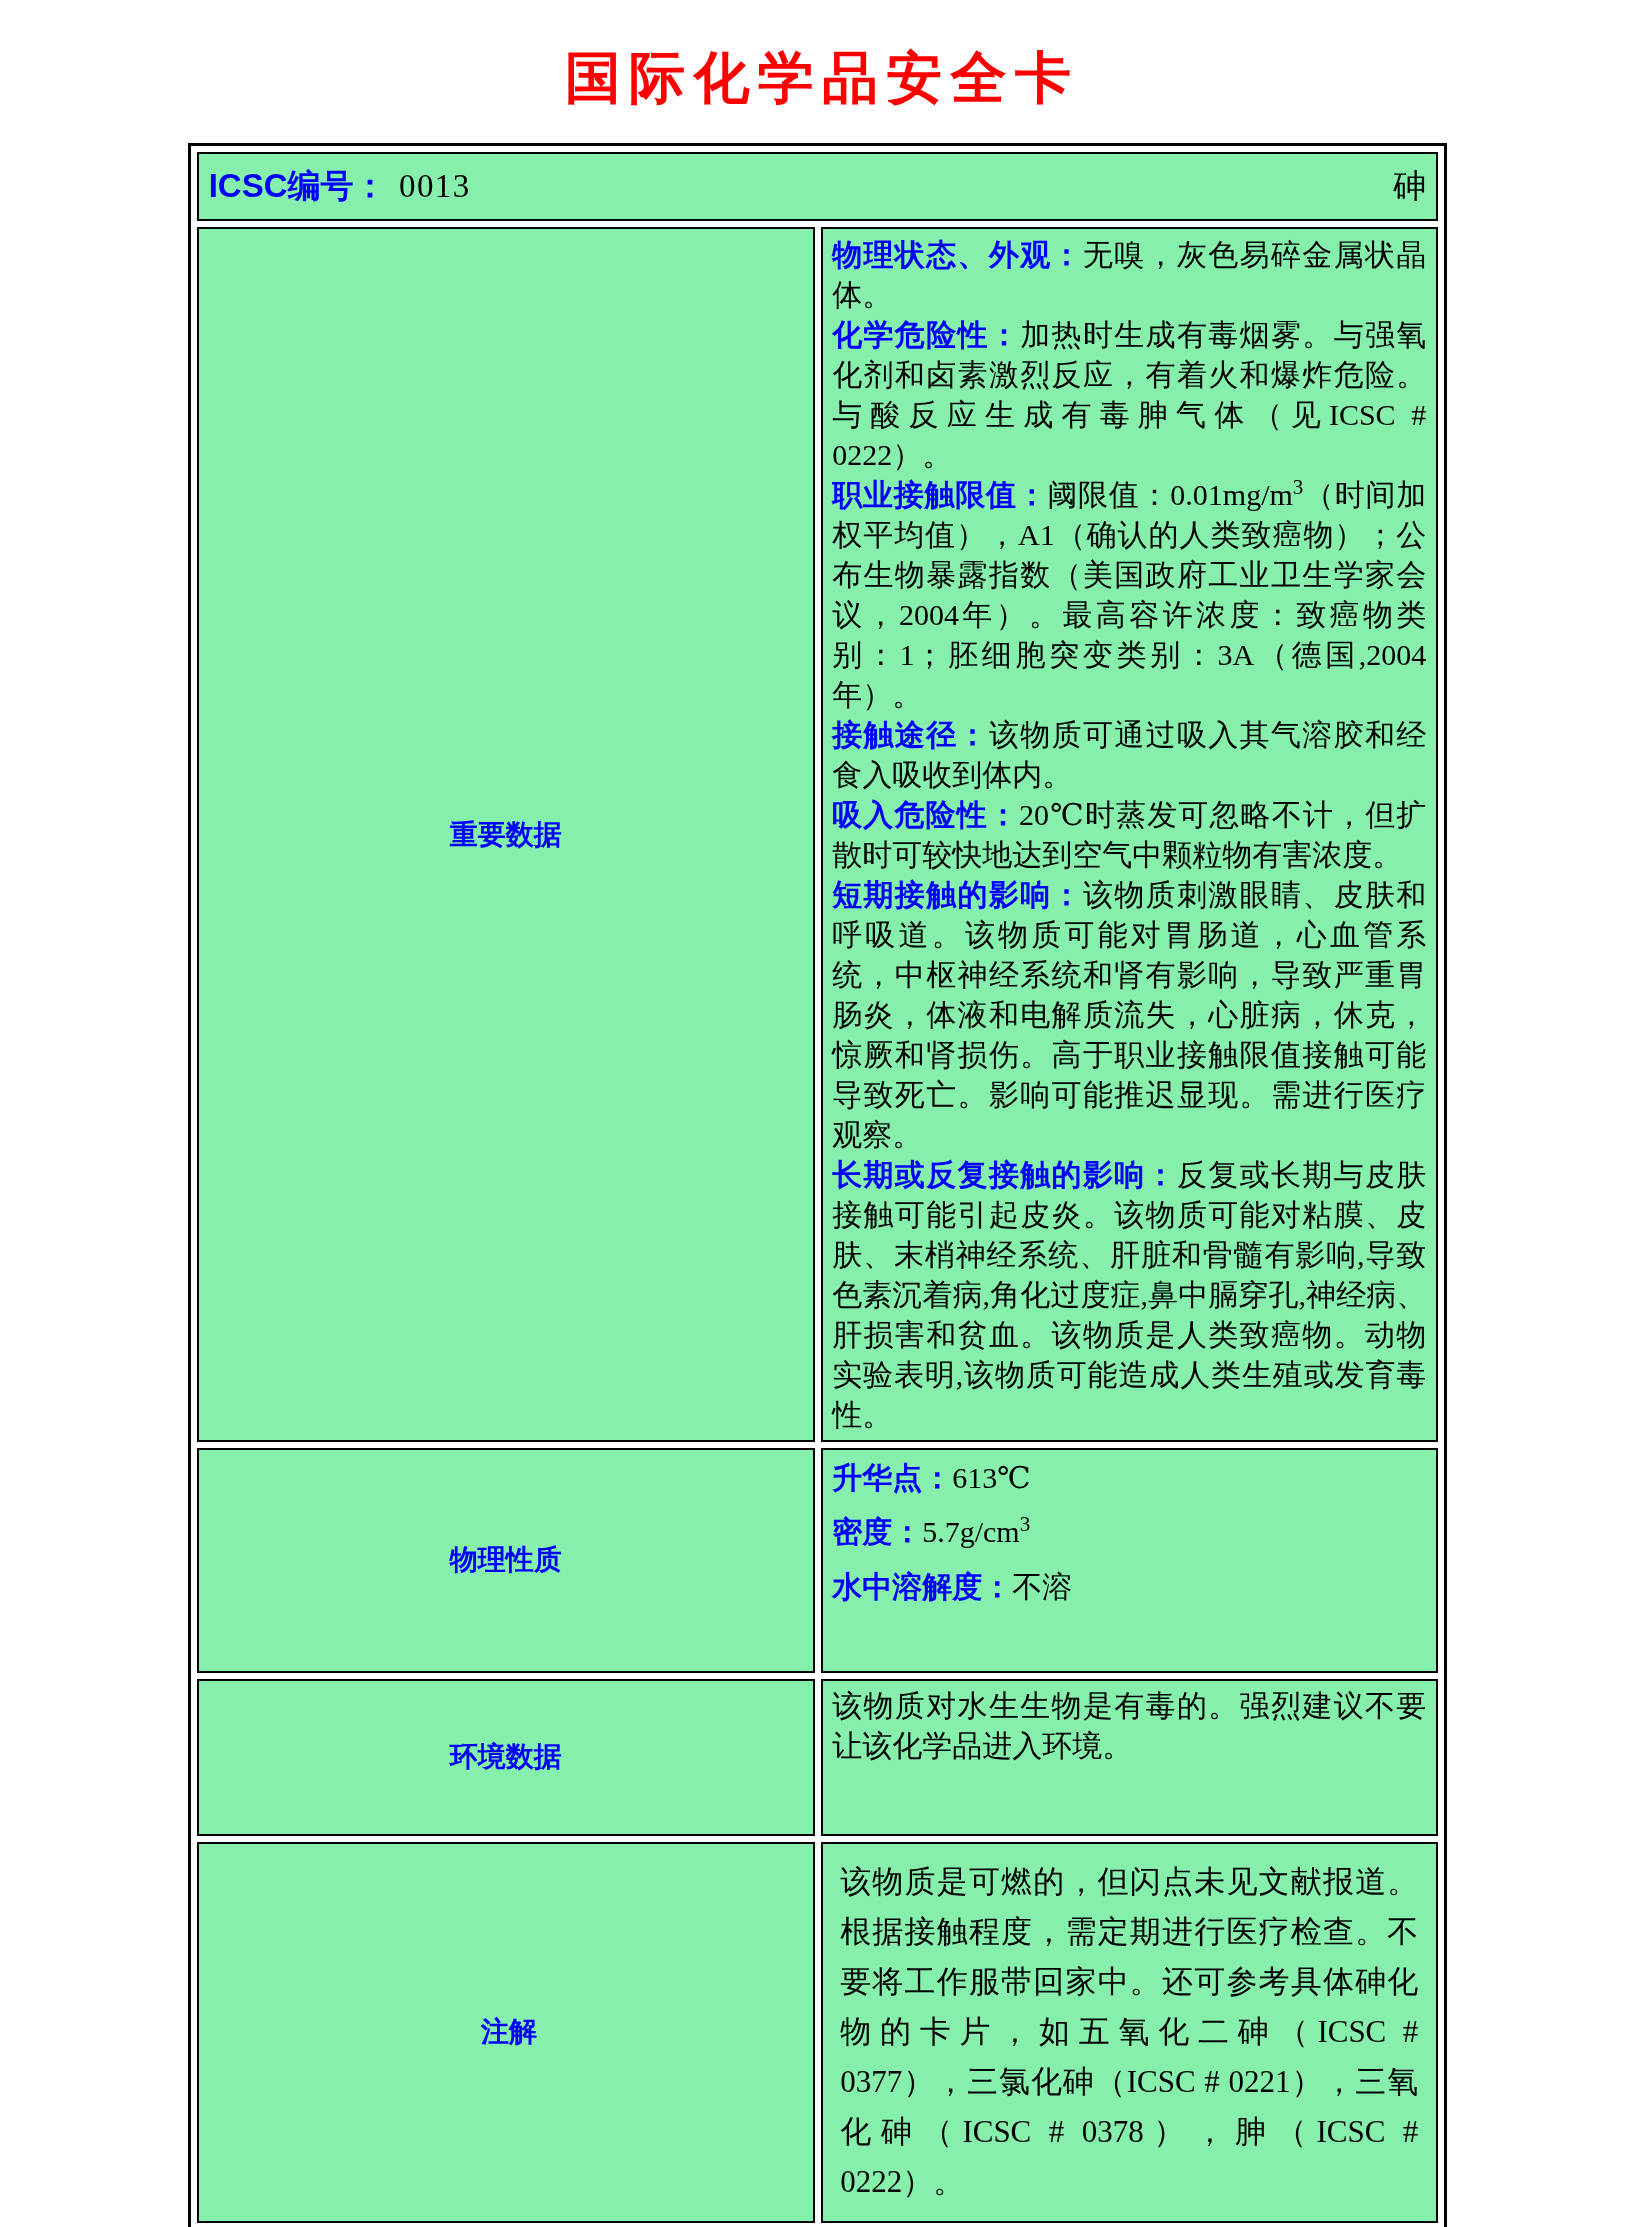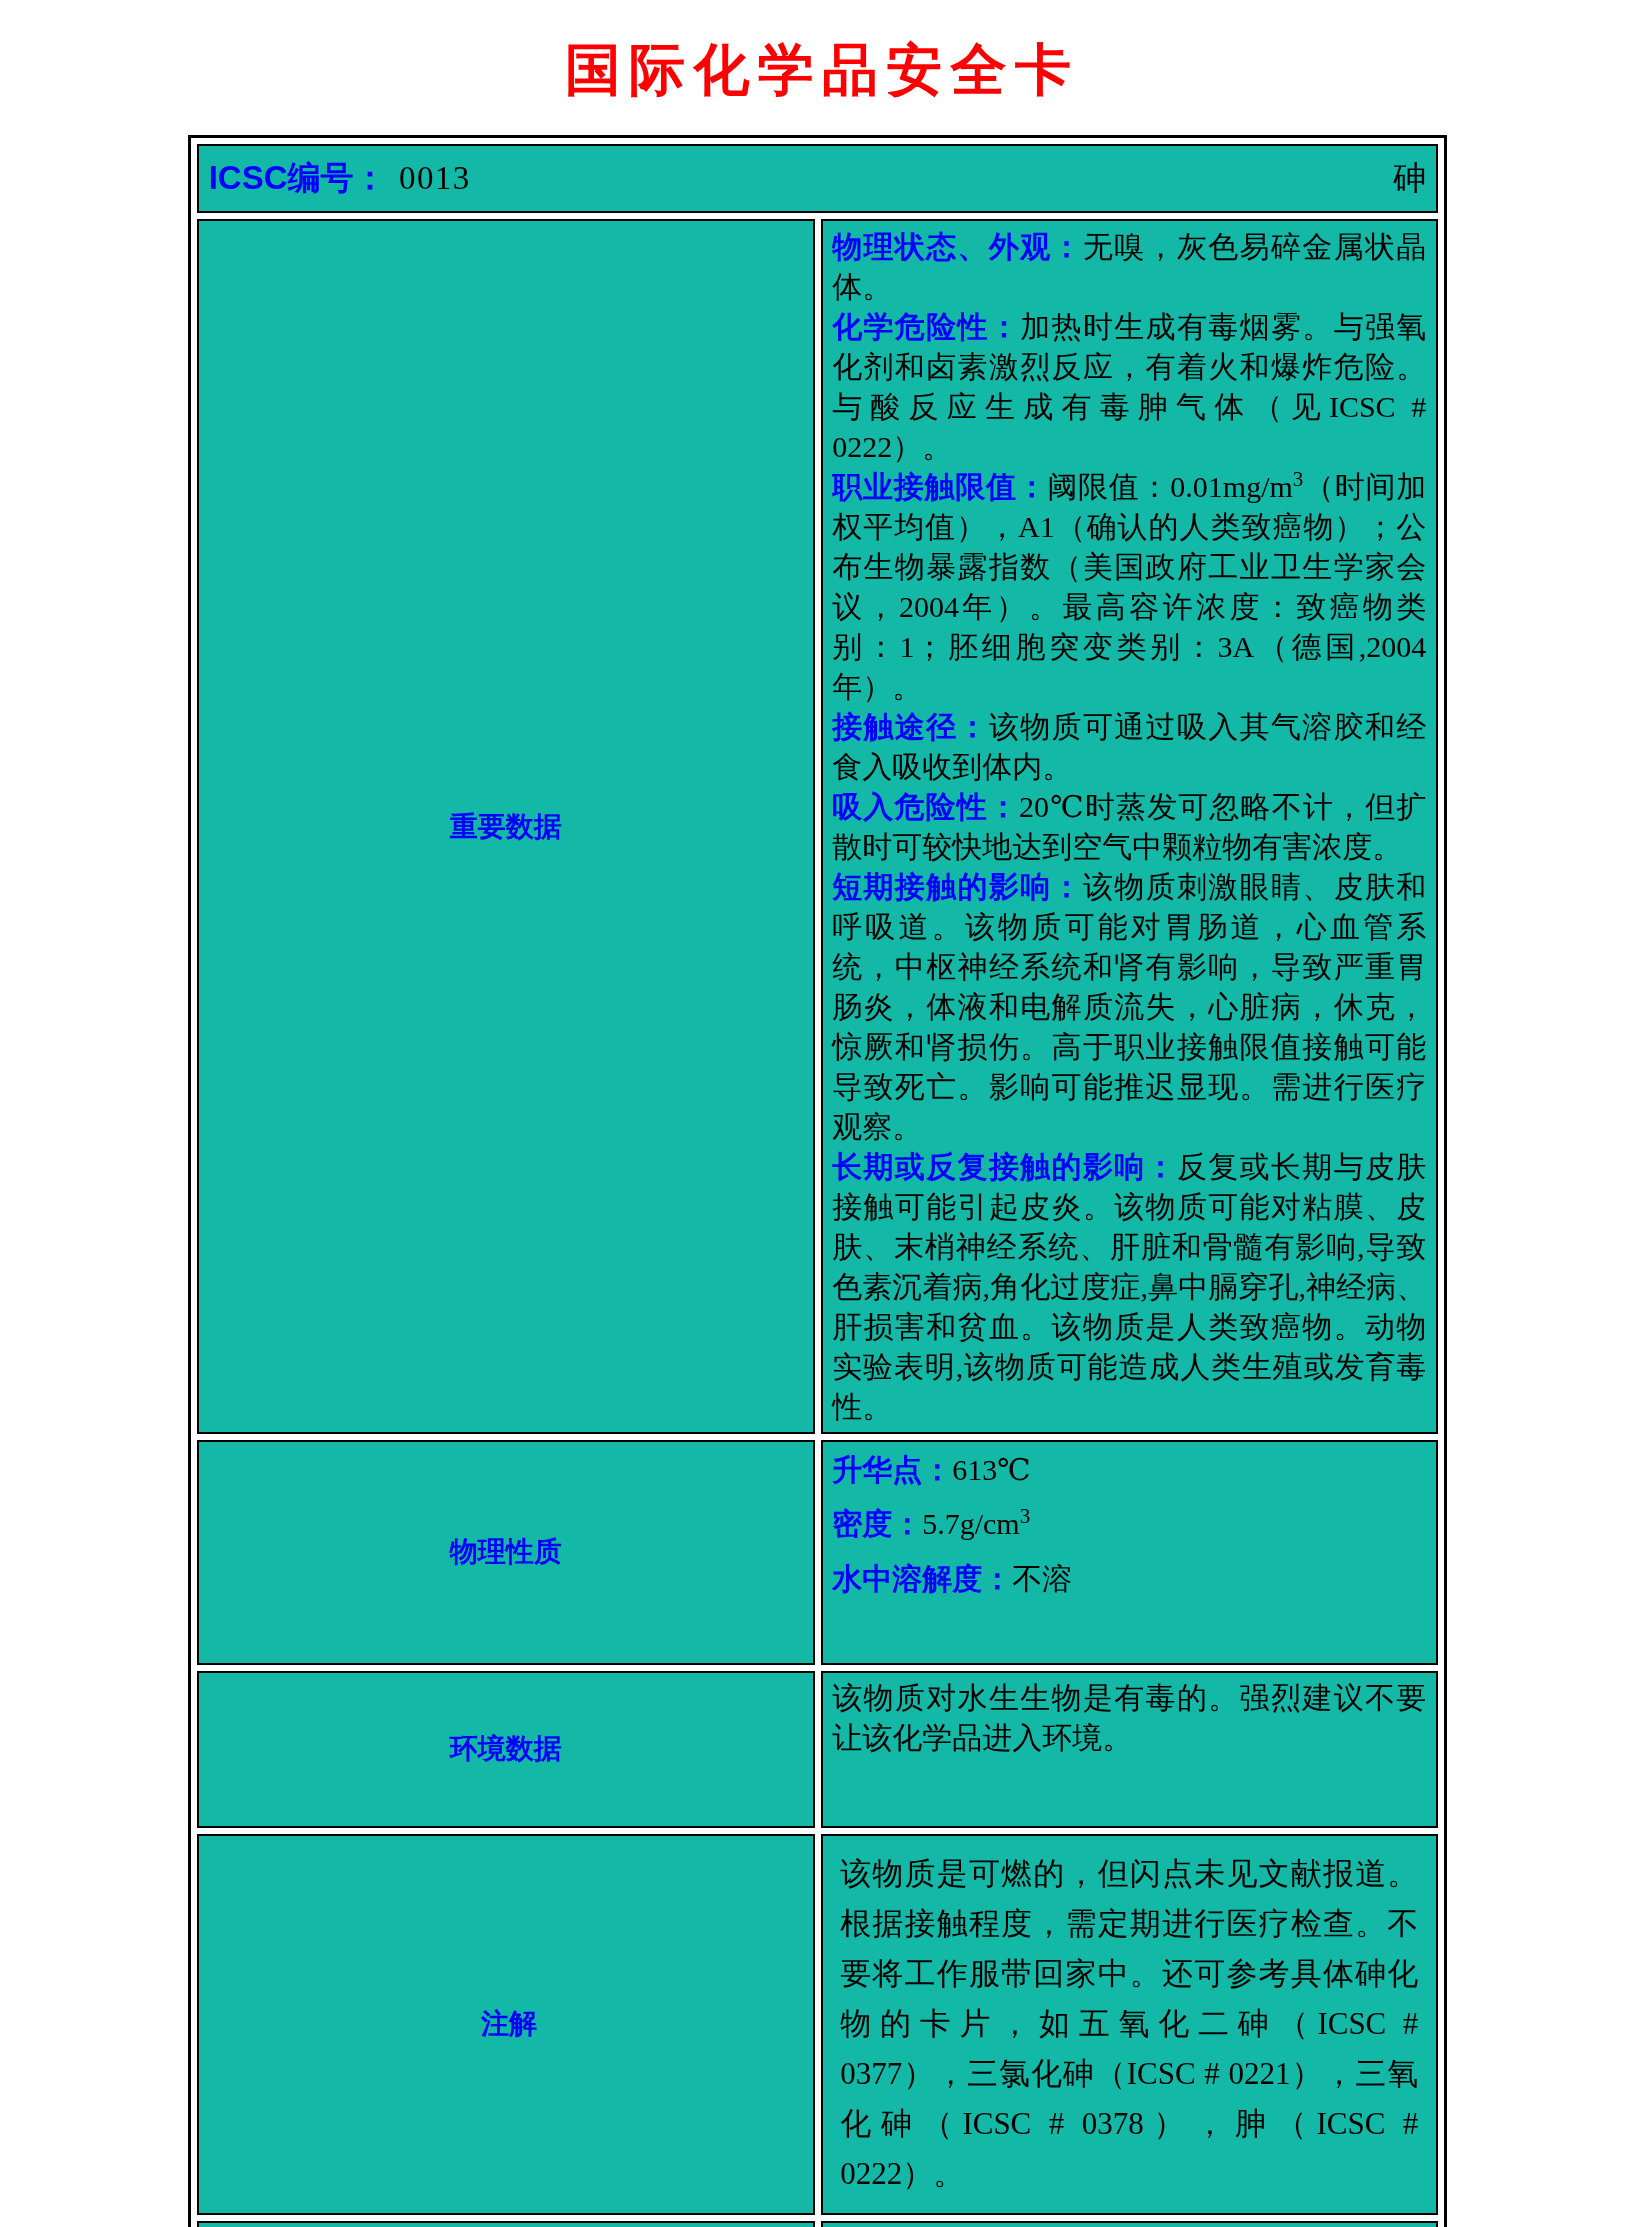--- a/index.html
+++ b/index.html
@@ -1,26 +1,26 @@
 <!DOCTYPE html>
 <html style="font-size:11px"><head>
 <meta charset="utf-8">
 <style>
   html,body{margin:0;padding:0;background:#ffffff;}
   .page{position:relative;width:1646px;height:2227px;background:#ffffff;overflow:hidden;
         font-family:"Liberation Serif","DejaVu Serif",serif;color:#000;}
   .sheet{padding:36px 0 0 188px;width:1268px;}
 
-  .title{margin:4px 0 35px 0;text-align:center;color:#fe0000;
+  .title{margin:12px 0 35px 0;text-align:center;color:#fe0000;
          font-size:56px;font-weight:bold;letter-spacing:8.3px;line-height:60px;
          font-family:"Liberation Serif","DejaVu Serif",serif;}
 
   table.card{border-collapse:separate;border-spacing:6.3px;border:3.5px solid #000;
              background:#fff;width:1259px;table-layout:fixed;}
-  td.cell{border:2.1px solid #000;padding:5.6px 9.7px;vertical-align:top;background:#14b8a6;}
+  td.cell{border:2.1px solid #000;padding:5.6px 9.7px;vertical-align:top;background:#86efac;}
   td.label-cell{width:175px;text-align:center;vertical-align:middle;}
   .section-label{color:#0000ff;font-weight:bold;font-size:28px;
                  font-family:"Liberation Sans","DejaVu Sans",sans-serif;}
 
   .hdr-flex{display:flex;align-items:center;height:54px;font-size:33px;}
   .hdr-label{color:#0000ff;font-weight:bold;font-family:"Liberation Sans","DejaVu Sans",sans-serif;}
   .hdr-num{margin-left:12.5px;letter-spacing:1.4px;}
   .hdr-name{margin-left:auto;}
 
   .para{margin:0;font-size:30px;line-height:40px;text-align:justify;}

